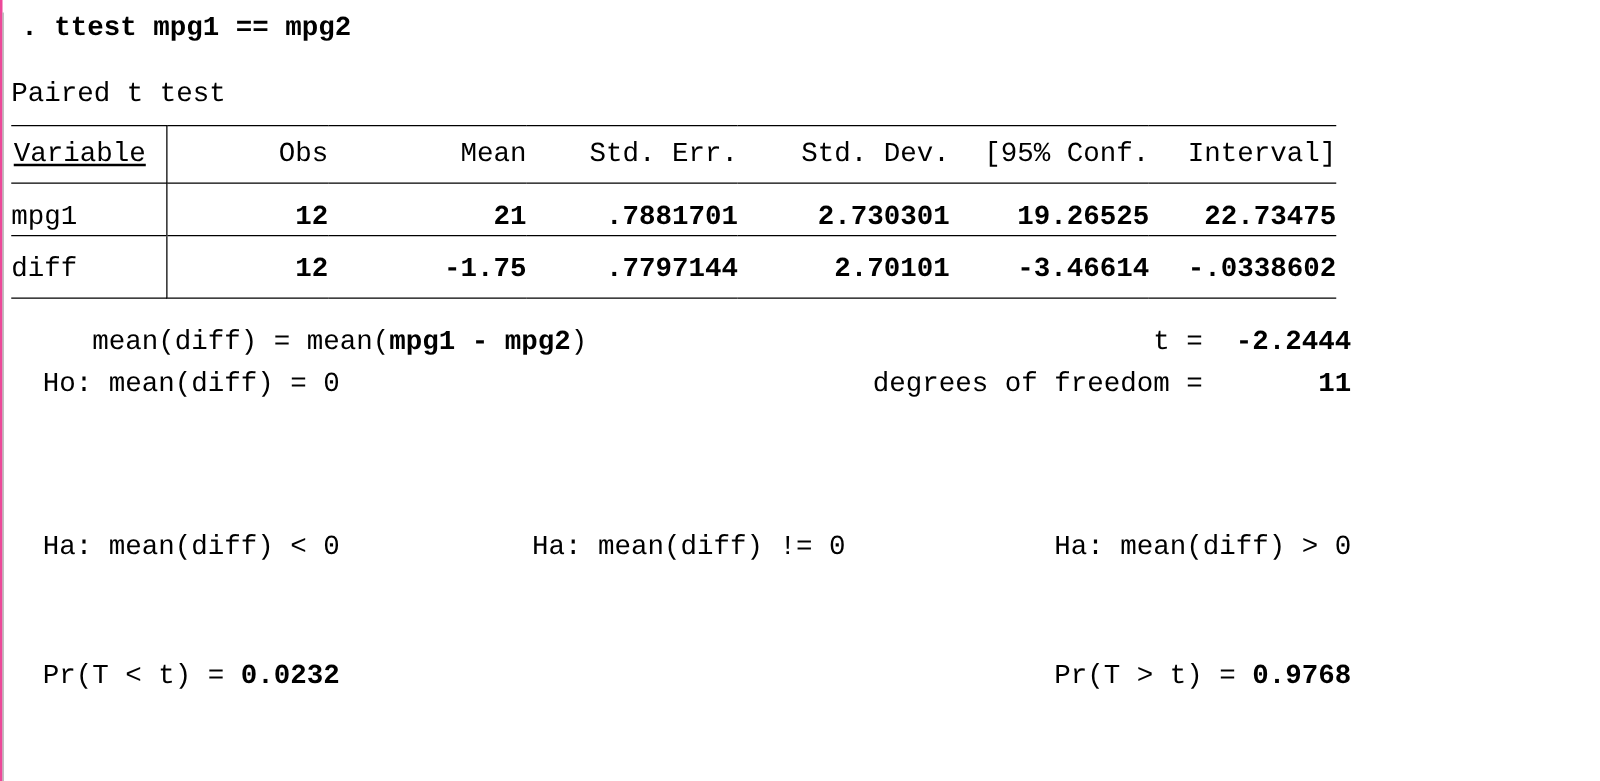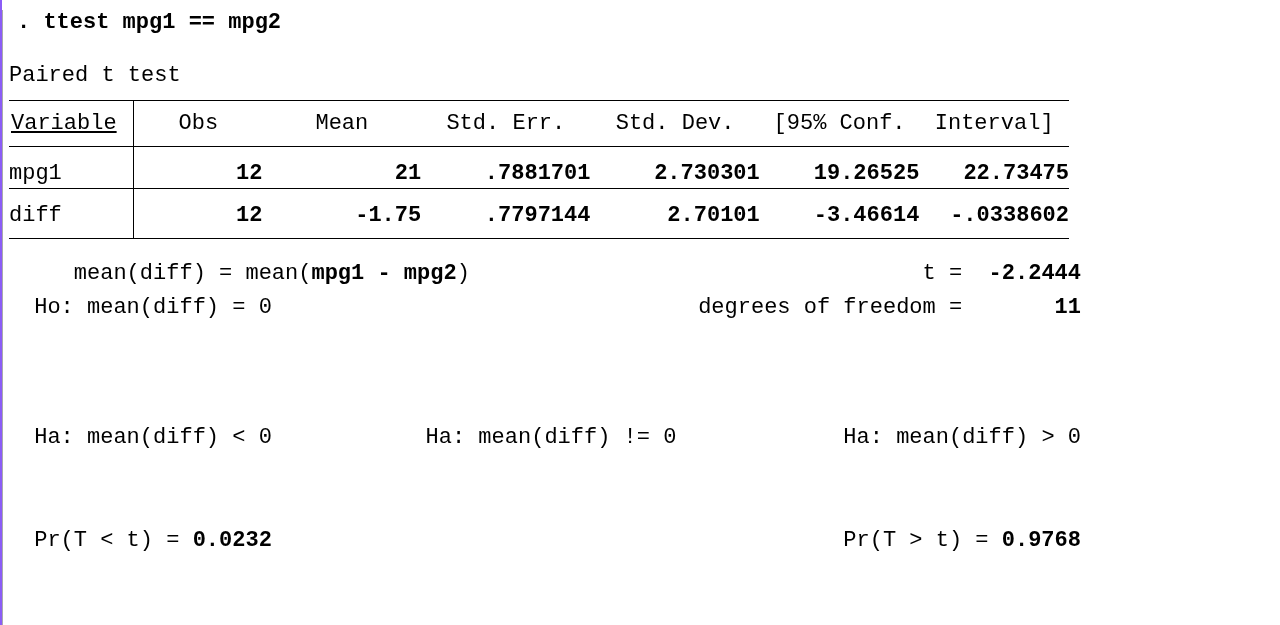--- a/index.html
+++ b/index.html
@@ -7,21 +7,21 @@
     padding: 0;
     font-family: "Courier New", Courier, monospace;
     font-size: 22px;
     color: #000;
     background: #fff;
   }
   .page {
     width: 1280px;
     height: 625px;
     box-sizing: border-box;
-    border-left: 2px solid #8b5cf6;
+    border-left: 2px solid #ec4899;
     padding: 10px 0 0 0;
     position: relative;
   }
   .inner {
     border-left: 1px solid #aaa;
     padding-left: 6px;
     height: 100%;
     box-sizing: border-box;
   }
   .cmd-line {
@@ -41,20 +41,21 @@
     margin-bottom: 18px;
   }
   table.stats th, table.stats td {
     font-family: inherit;
     font-size: 22px;
     padding: 2px 0;
     white-space: pre;
   }
   table.stats thead th {
     font-weight: normal;
+    text-align: right;
     border-top: 1px solid #000;
     border-bottom: 1px solid #000;
     padding-top: 10px;
     padding-bottom: 10px;
   }
   table.stats thead th:first-child {
     text-align: left;
     padding-left: 2px;
     border-right: 1px solid #000;
     text-decoration: underline;

